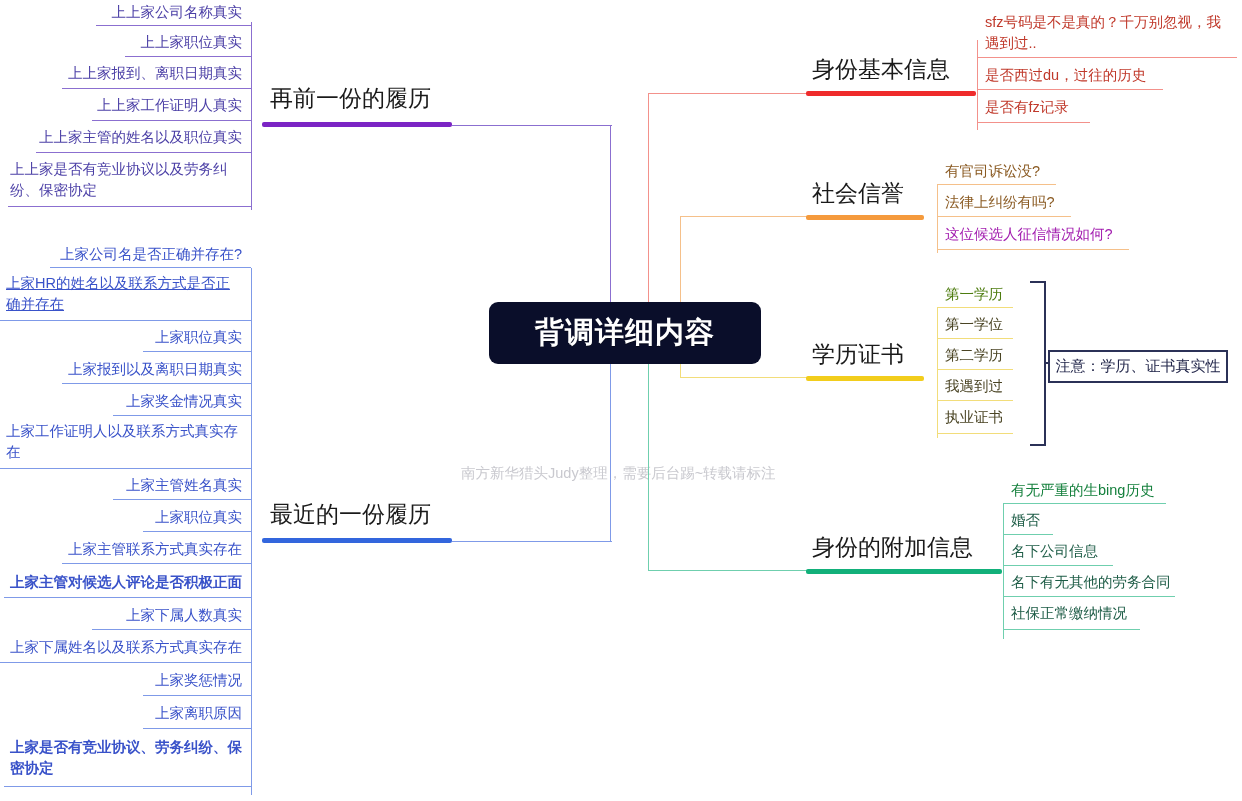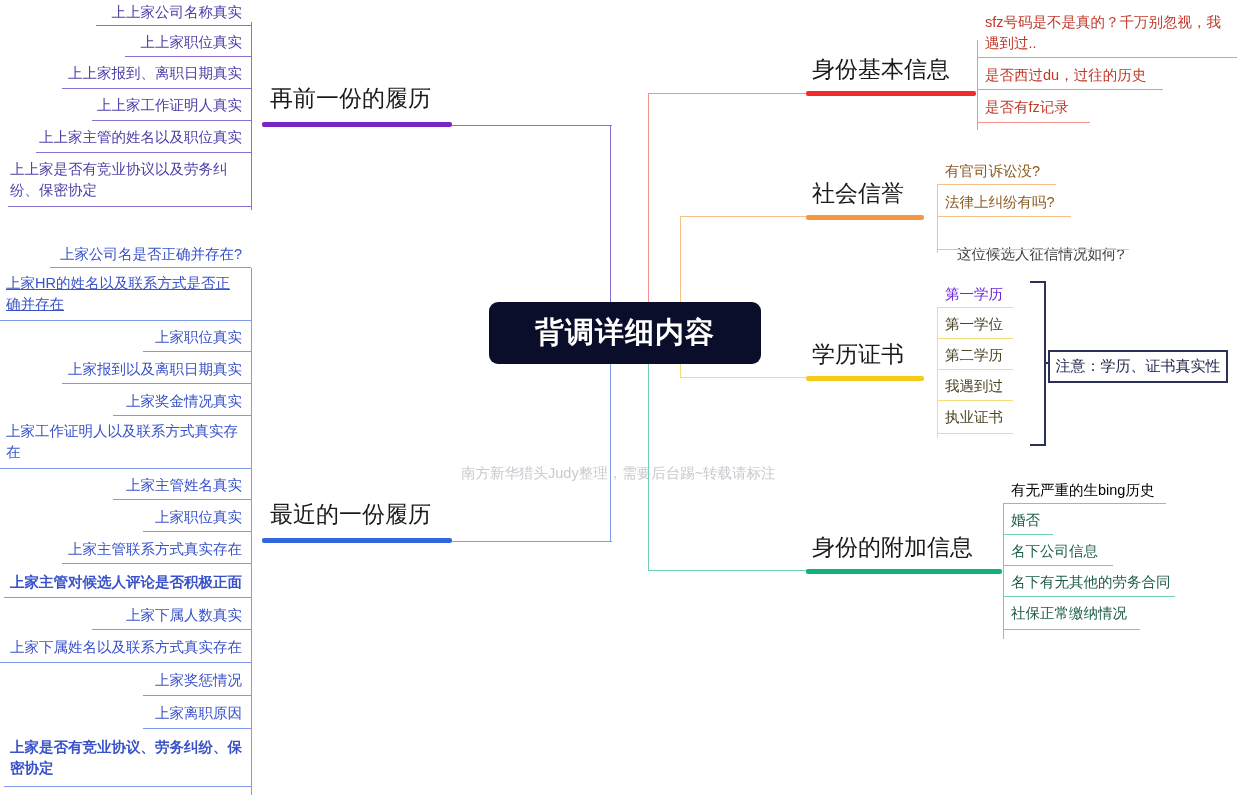--- a/index.html
+++ b/index.html
@@ -220,33 +220,33 @@
 
   <div class="leaf right" style="left:937px;top:158px;width:119px;height:29px;">
     <div class="leaf-text" style="top:3px;left:8px;color:#8a5a22;">有官司诉讼没?</div>
     <div class="leaf-rule" style="left:0px;top:26px;width:119px;border-top-color:#f5c08a;"></div>
   </div>
   <div class="leaf right" style="left:937px;top:187px;width:134px;height:32px;">
     <div class="leaf-text" style="top:5px;left:8px;color:#8a5a22;">法律上纠纷有吗?</div>
     <div class="leaf-rule" style="left:0px;top:29px;width:134px;border-top-color:#f5c08a;"></div>
   </div>
   <div class="leaf right" style="left:937px;top:219px;width:192px;height:33px;">
-    <div class="leaf-text" style="top:5px;left:20px;color:#404040;margin-top:20px;">这位候选人征信情况如何?</div>
+    <div class="leaf-text" style="top:5px;left:8px;color:#a21caf;">这位候选人征信情况如何?</div>
     <div class="leaf-rule" style="left:0px;top:30px;width:192px;border-top-color:#f5c08a;"></div>
   </div>
 
   <div class="branch-head" style="left:806px;top:340px;width:118px;height:44px;">
     <div class="bh-text" style="left:6px;top:0px;">学历证书</div>
     <div class="bh-rule" style="left:0px;top:36px;width:118px;background:#f2cd1c;"></div>
   </div>
 
   <div class="spine" style="left:937px;top:308px;height:130px;border-left-color:#f2dd7a;"></div>
 
   <div class="leaf right" style="left:937px;top:281px;width:76px;height:29px;">
-    <div class="leaf-text" style="top:3px;left:8px;color:#6d28d9;">第一学历</div>
+    <div class="leaf-text" style="top:3px;left:8px;color:#4d7c0f;">第一学历</div>
     <div class="leaf-rule" style="left:0px;top:26px;width:76px;border-top-color:#f2dd7a;"></div>
   </div>
   <div class="leaf right" style="left:937px;top:310px;width:76px;height:31px;">
     <div class="leaf-text" style="top:4px;left:8px;color:#4a4424;">第一学位</div>
     <div class="leaf-rule" style="left:0px;top:28px;width:76px;border-top-color:#f2dd7a;"></div>
   </div>
   <div class="leaf right" style="left:937px;top:341px;width:76px;height:31px;">
     <div class="leaf-text" style="top:4px;left:8px;color:#4a4424;">第二学历</div>
     <div class="leaf-rule" style="left:0px;top:28px;width:76px;border-top-color:#f2dd7a;"></div>
   </div>
@@ -271,21 +271,21 @@
   </div>
 
   <div class="branch-head" style="left:806px;top:533px;width:196px;height:44px;">
     <div class="bh-text" style="left:6px;top:0px;">身份的附加信息</div>
     <div class="bh-rule" style="left:0px;top:36px;width:196px;background:#12b07a;"></div>
   </div>
 
   <div class="spine" style="left:1003px;top:504px;height:135px;border-left-color:#6fcfae;"></div>
 
   <div class="leaf right" style="left:1003px;top:477px;width:163px;height:29px;">
-    <div class="leaf-text" style="top:3px;left:8px;color:#000000;">有无严重的生bing历史</div>
+    <div class="leaf-text" style="top:3px;left:8px;color:#15803d;">有无严重的生bing历史</div>
     <div class="leaf-rule" style="left:0px;top:26px;width:163px;border-top-color:#6fcfae;"></div>
   </div>
   <div class="leaf right" style="left:1003px;top:506px;width:50px;height:31px;">
     <div class="leaf-text" style="top:4px;left:8px;color:#1d5c46;">婚否</div>
     <div class="leaf-rule" style="left:0px;top:28px;width:50px;border-top-color:#6fcfae;"></div>
   </div>
   <div class="leaf right" style="left:1003px;top:537px;width:110px;height:31px;">
     <div class="leaf-text" style="top:4px;left:8px;color:#1d5c46;">名下公司信息</div>
     <div class="leaf-rule" style="left:0px;top:28px;width:110px;border-top-color:#6fcfae;"></div>
   </div>

